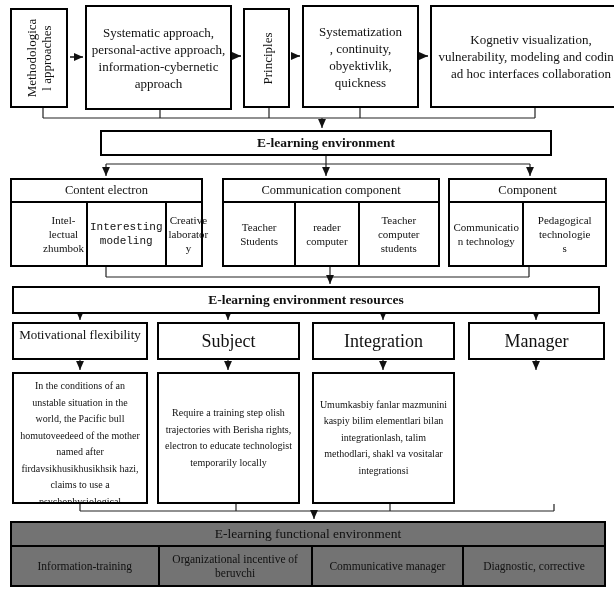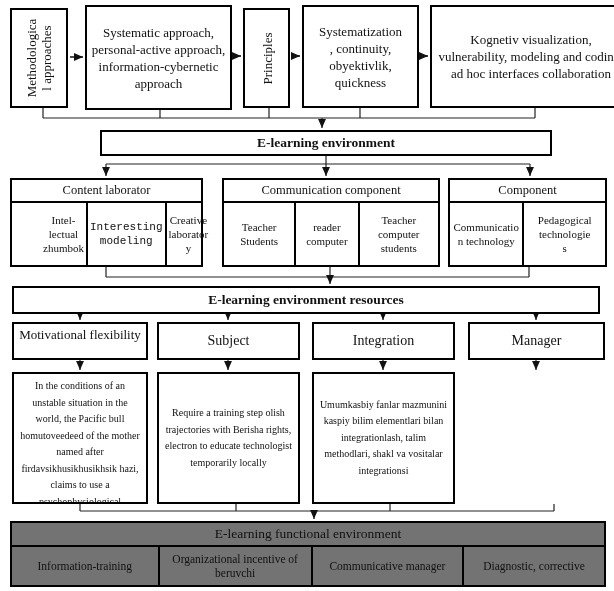--- a/index.html
+++ b/index.html
@@ -29,21 +29,21 @@
     display:flex; align-items:center; justify-content:center;
     font-size:12.5px;
   }
   .group-cells { flex:1; display:flex; }
   .gcell {
     border-right:2px solid #000; box-sizing:border-box;
     display:flex; align-items:center; justify-content:center;
     text-align:center; font-size:11px; line-height:14px; padding:1px 2px;
   }
   .gcell:last-child { border-right:none; }
-  .rhead { font-size:14px; line-height:18px; }
+  .rhead { font-size:18px; line-height:18px; }
   .rhead-clip {
     display:block; overflow:hidden; padding-top:2px;
     font-size:13px; line-height:18px;
   }
   .rtext {
     font-size:10px; line-height:16.5px; padding:4px 5px;
     overflow:hidden;
   }
   .rtext-top { display:block; padding-top:4px; }
   .ftable {
@@ -131,21 +131,21 @@
 
   <div class="box topbox" style="left:430px;top:5px;width:202px;height:103px;">
     <div>Kognetiv visualization, vulnerability, modeling and coding, ad hoc interfaces collaboration</div>
   </div>
 
   <div class="box bar" style="left:100px;top:130px;width:452px;height:26px;">
     <div>E-learning environment</div>
   </div>
 
   <div class="group" style="left:10px;top:178px;width:193px;height:89px;">
-    <div class="group-title">Content laborator</div>
+    <div class="group-title">Content electron</div>
     <div class="group-cells">
       <div class="gcell" style="flex:65;padding-left:31px;">Intel-lectual zhumbok</div>
       <div class="gcell" style="flex:62;font-family:Liberation Mono, monospace;">Interesting modeling</div>
       <div class="gcell pre" style="flex:66;">Creative
 laborator
 y</div>
     </div>
   </div>
 
   <div class="group" style="left:222px;top:178px;width:218px;height:89px;">

